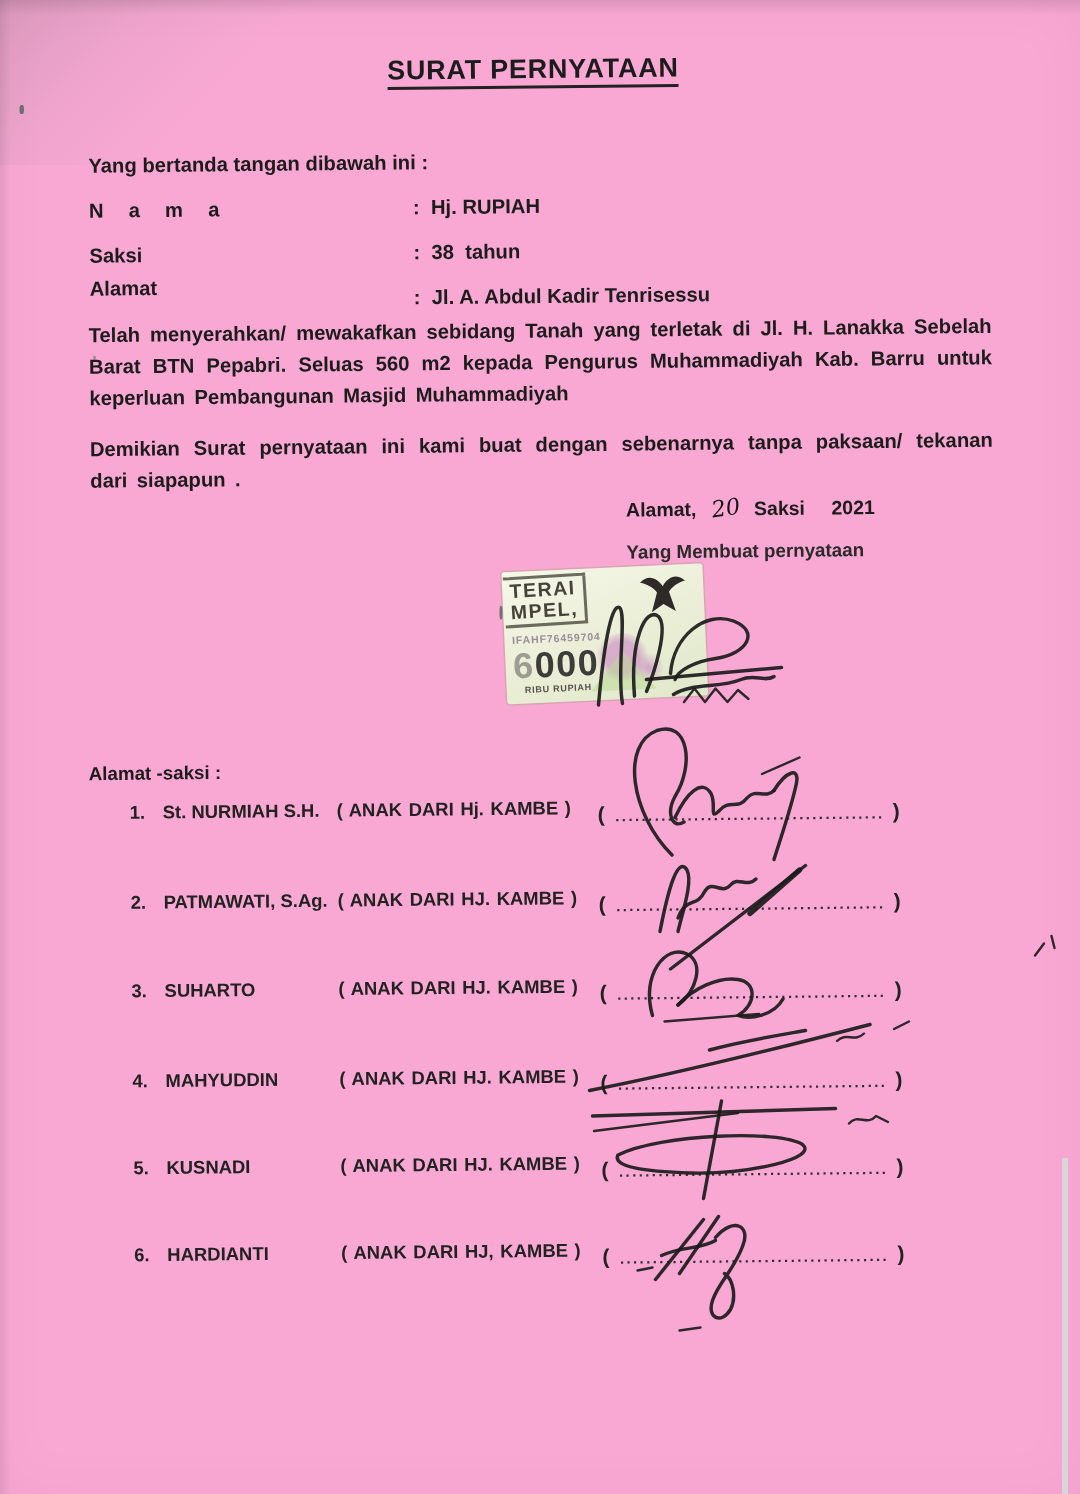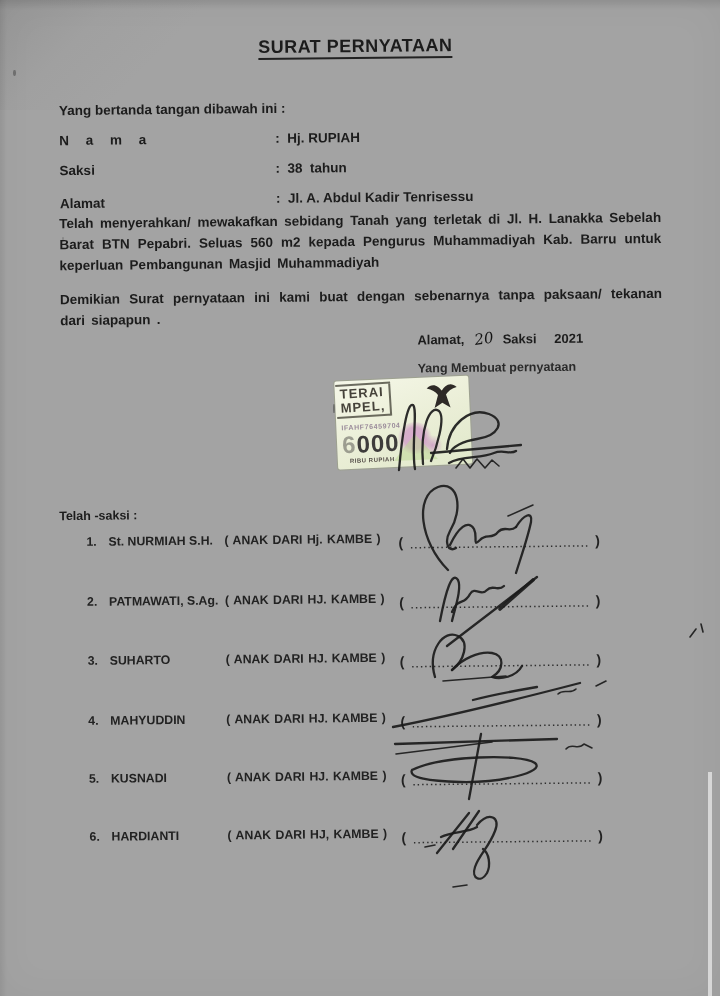--- a/index.html
+++ b/index.html
@@ -1,18 +1,18 @@
 <!DOCTYPE html>
 <html><head>
 <meta charset="utf-8">
 <style>
   html,body{margin:0;padding:0;background:#e8e8e8;}
   .page{
     position:relative; width:720px; height:996px; overflow:hidden;
-    background:#a3a3a3;
+    background:#f9a8d4;
     font-family:"Liberation Sans", sans-serif;
     color:#1c1c1c;
     box-shadow:inset 0 0 40px rgba(0,0,0,0.04);
   }
   .content{position:absolute; inset:0; transform:rotate(-0.6deg); transform-origin:50% 50%;}
   .abs{position:absolute;}
   .pre{white-space:pre;}
 
   
   .shade-topleft{position:absolute;left:0;top:0;width:220px;height:110px;
@@ -114,21 +114,21 @@
     <div class="abs title">
       <span>SURAT PERNYATAAN</span>
     </div>
 
     <div class="abs intro">Yang bertanda tangan dibawah ini :</div>
 
     <div class="abs field-label spread" style="top:130px;">N a m a</div>
     <div class="abs field-value pre" style="top:130px;">:  Hj. RUPIAH</div>
     <div class="abs field-label" style="top:160px;">Saksi</div>
     <div class="abs field-value pre" style="top:160px;">:  38  tahun</div>
-    <div class="abs field-label" style="top:193px;">Alamat</div>
+    <div class="abs field-label" style="top:182px;">Alamat</div>
     <div class="abs field-value pre" style="top:190px;">:  Jl. A. Abdul Kadir Tenrisessu</div>
 
     <div class="abs bodytext">
       <p>Telah menyerahkan/ mewakafkan sebidang  Tanah  yang terletak di Jl. H. Lanakka Sebelah Barat BTN Pepabri. Seluas  560  m2  kepada  Pengurus Muhammadiyah Kab. Barru  untuk keperluan Pembangunan Masjid Muhammadiyah</p>
       <p>Demikian Surat pernyataan ini kami buat dengan sebenarnya tanpa paksaan/ tekanan dari siapapun .</p>
     </div>
 
     <div class="abs dateline">
       <span>Alamat,</span>
       <span class="day">20</span>
@@ -147,21 +147,21 @@
         <path d="M17,13 L21,13 L20,20 L18,20 Z" fill="#2e2a27"></path>
       </svg>
       <div class="stamp-serial">IFAHF76459704</div>
       <div class="pink-blob"></div>
       <div class="pink-blob2"></div>
       <div class="green-tri"></div>
       <div class="stamp-value"><span class="faint">6</span><span>000</span></div>
       <div class="stamp-caption">RIBU RUPIAH</div>
     </div>
 
-    <div class="abs witness-heading">Telah -saksi  :</div>
+    <div class="abs witness-heading">Alamat -saksi  :</div>
 
     <div class="abs witness-row" style="top:532px;">
       <span class="num">1.</span><span class="wname">St. NURMIAH S.H.</span><span class="rel">( ANAK DARI Hj. KAMBE )</span>
       <span class="sig-slot">
           <span class="paren">(</span>
           <span class="dots">........................................................................................</span>
           <span class="paren">)</span>
         </span>
     </div>
 

